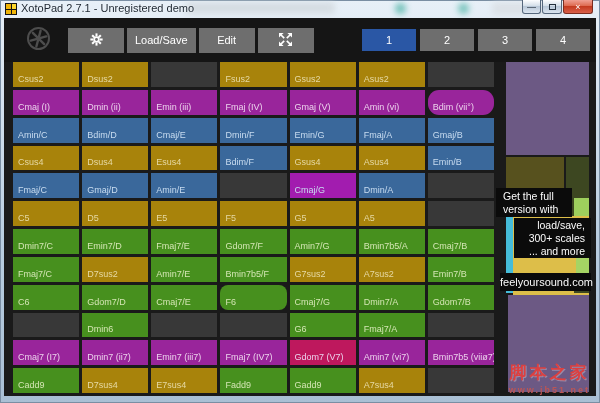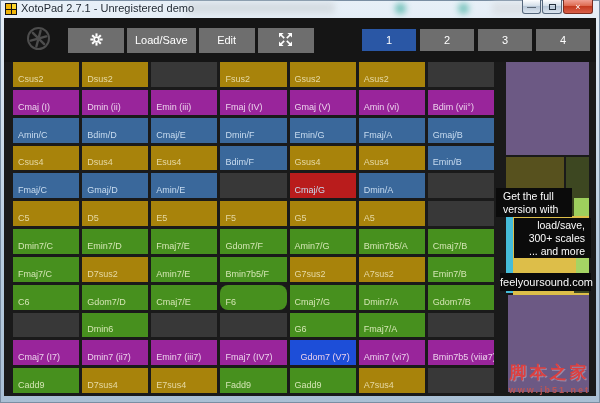--- a/index.html
+++ b/index.html
@@ -188,21 +188,21 @@
         </div>
         <div class="pad" style="background: rgb(153, 37, 155);">
           <span style="color: rgb(236, 210, 236);">Fmaj (IV)</span>
         </div>
         <div class="pad" style="background: rgb(153, 37, 155);">
           <span style="color: rgb(236, 210, 236);">Gmaj (V)</span>
         </div>
         <div class="pad" style="background: rgb(153, 37, 155);">
           <span style="color: rgb(236, 210, 236);">Amin (vi)</span>
         </div>
-        <div class="pad" style="background: rgb(153, 37, 155);">
+        <div class="pad" style="background: rgb(153, 37, 155); border-radius: 11px;">
           <span style="color: rgb(236, 210, 236);">Bdim (vii°)</span>
         </div>
         <div class="pad" style="background: rgb(58, 104, 155);">
           <span style="color: rgb(200, 220, 240);">Amin/C</span>
         </div>
         <div class="pad" style="background: rgb(58, 104, 155);">
           <span style="color: rgb(200, 220, 240);">Bdim/D</span>
         </div>
         <div class="pad" style="background: rgb(58, 104, 155);">
           <span style="color: rgb(200, 220, 240);">Cmaj/E</span>
@@ -243,21 +243,21 @@
         <div class="pad" style="background: rgb(58, 104, 155);">
           <span style="color: rgb(200, 220, 240);">Fmaj/C</span>
         </div>
         <div class="pad" style="background: rgb(58, 104, 155);">
           <span style="color: rgb(200, 220, 240);">Gmaj/D</span>
         </div>
         <div class="pad" style="background: rgb(58, 104, 155);">
           <span style="color: rgb(200, 220, 240);">Amin/E</span>
         </div>
         <div class="pad" style="background: rgb(56, 56, 56);"></div>
-        <div class="pad" style="background: #b91c1c;">
+        <div class="pad" style="background: #a21caf;">
           <span style="color: rgb(200, 220, 240);">Cmaj/G</span>
         </div>
         <div class="pad" style="background: rgb(58, 104, 155);">
           <span style="color: rgb(200, 220, 240);">Dmin/A</span>
         </div>
         <div class="pad" style="background: rgb(56, 56, 56);"></div>
         <div class="pad" style="background: rgb(168, 131, 11);">
           <span style="color: rgb(230, 217, 164);">C5</span>
         </div>
         <div class="pad" style="background: rgb(168, 131, 11);">
@@ -357,21 +357,21 @@
         </div>
         <div class="pad" style="background: rgb(153, 37, 155);">
           <span style="color: rgb(236, 210, 236);">Dmin7 (ii7)</span>
         </div>
         <div class="pad" style="background: rgb(153, 37, 155);">
           <span style="color: rgb(236, 210, 236);">Emin7 (iii7)</span>
         </div>
         <div class="pad" style="background: rgb(153, 37, 155);">
           <span style="color: rgb(236, 210, 236);">Fmaj7 (IV7)</span>
         </div>
-        <div class="pad" style="background: #1d4ed8; justify-content: center;">
+        <div class="pad" style="background: #be185d;">
           <span style="color: rgb(236, 210, 236);">Gdom7 (V7)</span>
         </div>
         <div class="pad" style="background: rgb(153, 37, 155);">
           <span style="color: rgb(236, 210, 236);">Amin7 (vi7)</span>
         </div>
         <div class="pad" style="background: rgb(153, 37, 155);">
           <span style="color: rgb(236, 210, 236);">Bmin7b5 (viiø7)</span>
         </div>
         <div class="pad" style="background: rgb(71, 144, 30);">
           <span style="color: rgb(212, 230, 180);">Cadd9</span>

